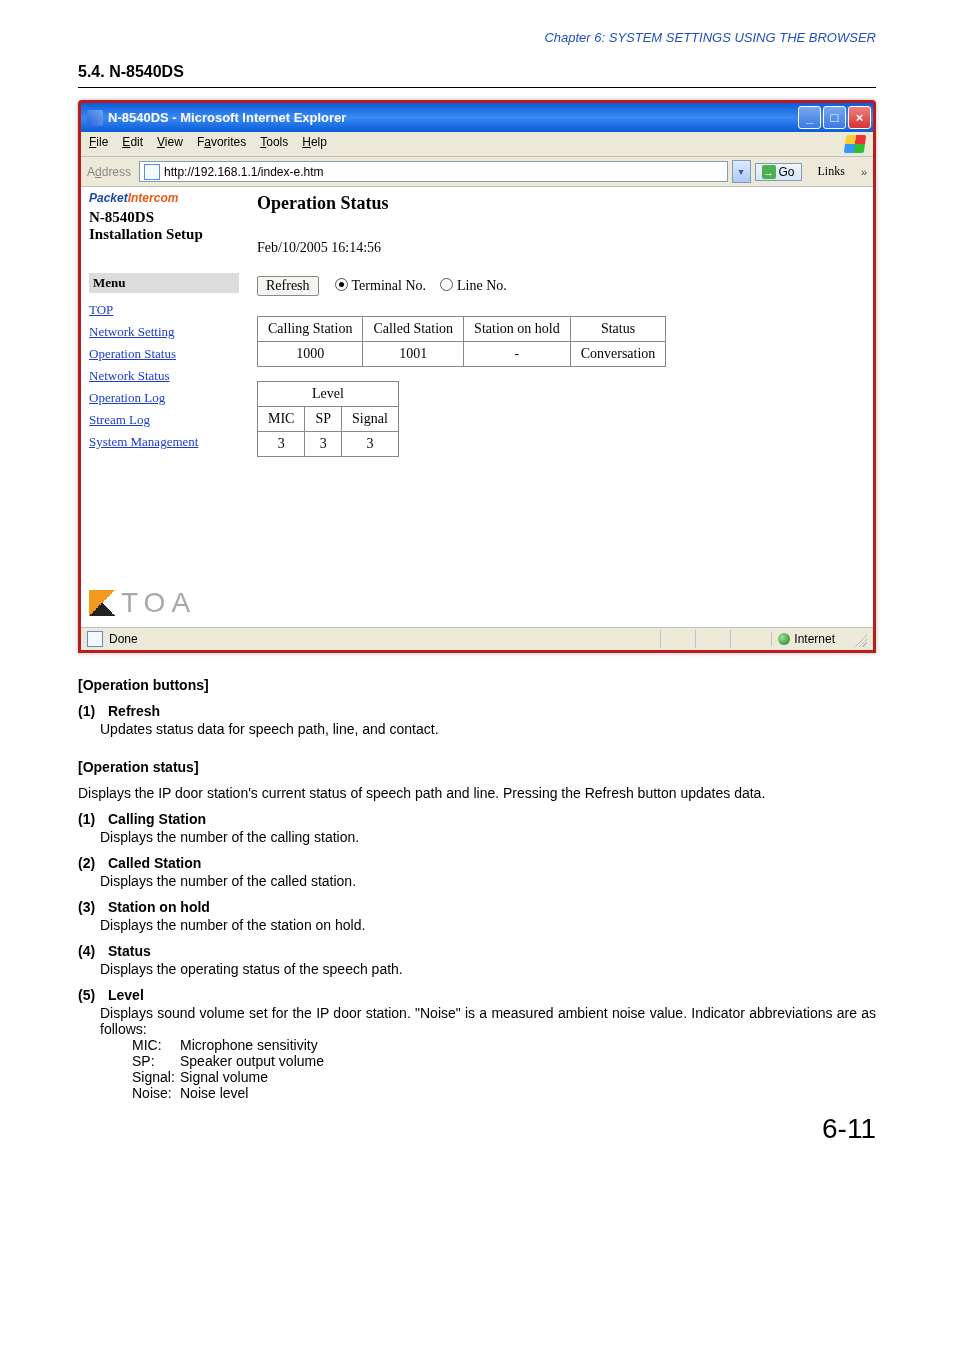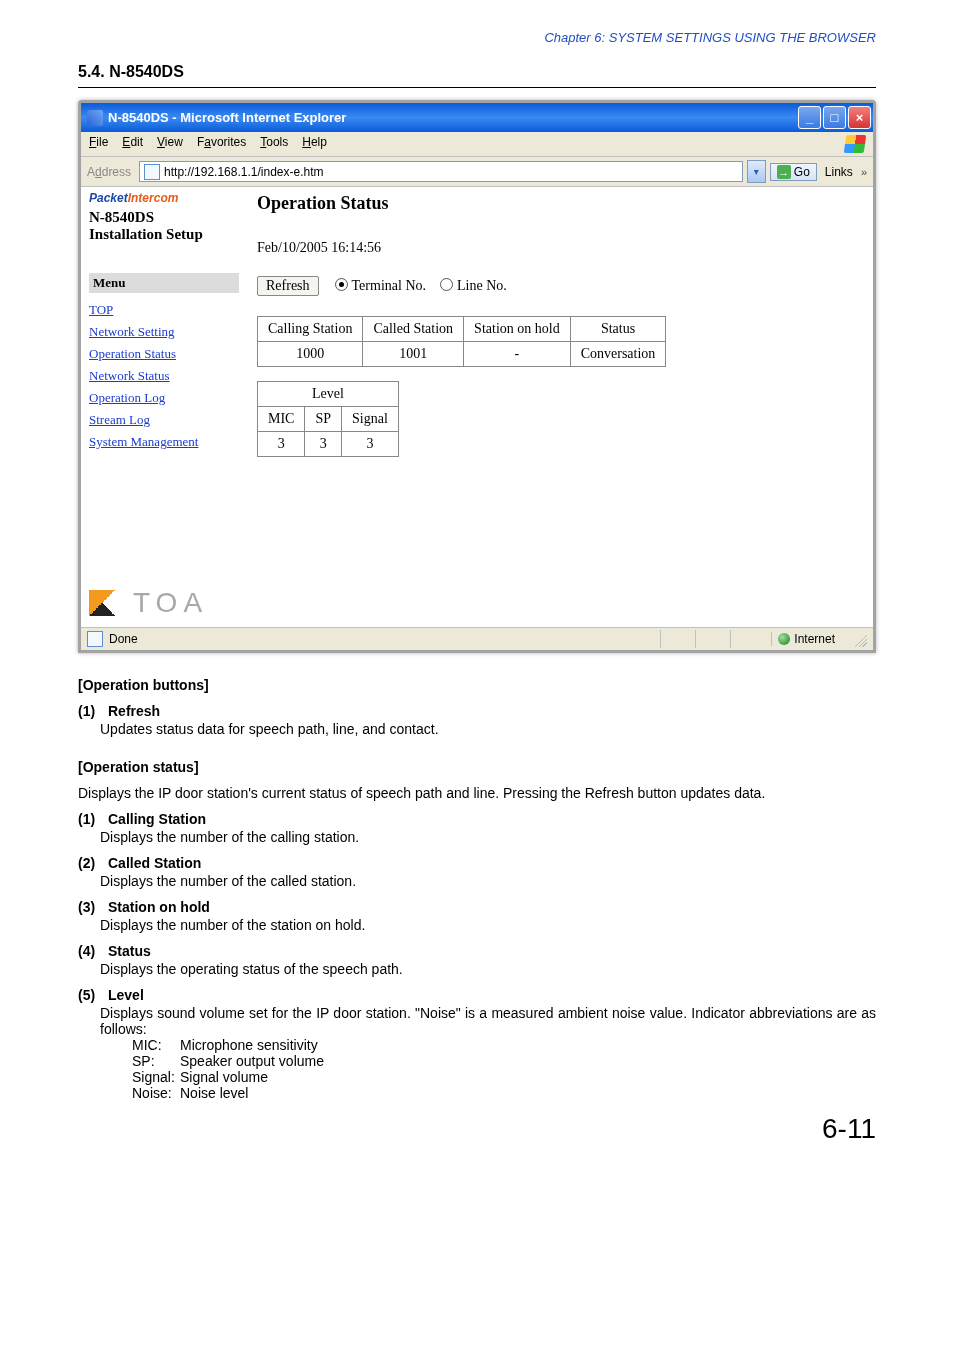--- a/index.html
+++ b/index.html
@@ -24,21 +24,21 @@
   }
   .section-title {
     font-weight: bold;
     font-size: 16px;
     margin-bottom: 12px;
     padding-bottom: 6px;
     border-bottom: 1px solid #000;
   }
   
   .browser-window {
-    border: 3px solid #a3a3a3;
+    border: 3px solid #b91c1c;
     border-radius: 4px 4px 0 0;
     overflow: hidden;
     background: #be185d;
     box-shadow: 0 0 4px rgba(0,0,0,0.3);
   }
   .titlebar {
     background: linear-gradient(to bottom, #0a5bd8 0%, #3a8af3 50%, #0a5bd8 100%);
     color: #fff;
     font-weight: bold;
     font-size: 13px;
@@ -126,21 +126,21 @@
     padding: 1px 6px;
     border: 1px solid #7f9db9;
     background: linear-gradient(to bottom,#f0f5fc,#d6e4f7);
     display:inline-flex;align-items:center;gap:3px;
     font-size:12px;
   }
   .go-arrow {
     width:14px;height:14px;border-radius:2px;background:#4caf50;
     display:inline-flex;align-items:center;justify-content:center;color:#fff;font-size:11px;
   }
-  .links-label { margin:0 4px; color:#000;}
+  .links-label { margin:0 12px; color:#000;font-family:Liberation Serif, serif;}
   .chev { font-size:11px;color:#444;}
   
   .content-area {
     background: #fff;
     display: flex;
     min-height: 440px;
   }
   .sidebar {
     width: 150px;
     padding: 4px 8px 8px 8px;
@@ -171,21 +171,21 @@
     margin: 3px 0;
     font-size: 13px;
   }
   .toa-logo {
     margin-top:auto;
     padding-top:90px;
     font-family: Arial, sans-serif;
     font-size: 28px;
     letter-spacing: 6px;
     color:#a8a8a8;
-    display:flex;align-items:center;gap:18px;
+    display:flex;align-items:center;gap:6px;
   }
   .toa-mark {
     width:26px;height:26px;display:inline-block;position:relative;
   }
   .toa-mark::before{
     content:"";position:absolute;inset:0;
     background:linear-gradient(135deg,#f39a1e 0 50%, transparent 0),
                linear-gradient(45deg, #222 0 50%, transparent 0);
   }
   .main-pane {

